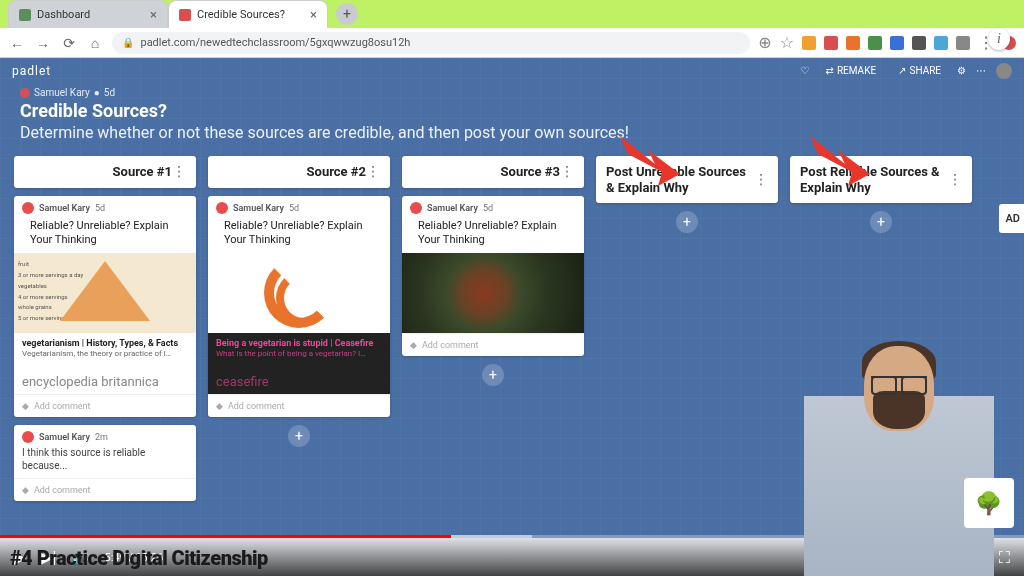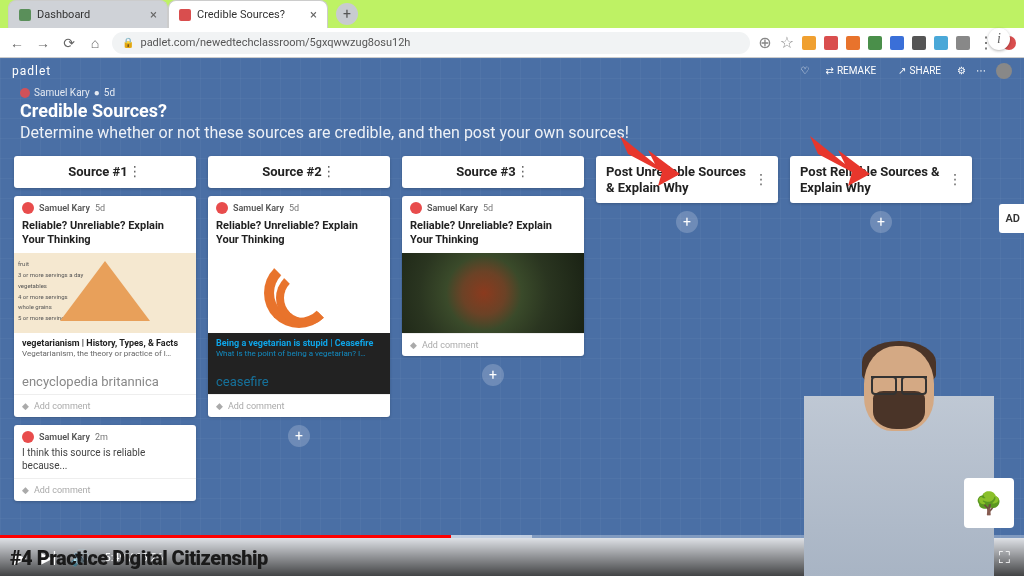--- a/index.html
+++ b/index.html
@@ -21,37 +21,37 @@
 .padlet-header{display:flex;align-items:center;padding:4px 12px;color:#fff;font-size:11px}
 .padlet-logo{font-size:12px;letter-spacing:1px}
 .header-right{margin-left:auto;display:flex;gap:10px;align-items:center;font-size:10px}
 .header-btn{display:flex;align-items:center;gap:3px;padding:3px 6px}
 .board-meta{padding:4px 20px 8px;color:#fff}
 .board-author{font-size:10px;opacity:.85;display:flex;align-items:center;gap:4px}
 .board-title{font-size:18px;font-weight:700;margin:2px 0}
 .board-subtitle{font-size:16px;opacity:.9}
 .columns{display:flex;gap:12px;padding:6px 14px;align-items:flex-start}
 .column{width:182px;display:flex;flex-direction:column;gap:8px}
-.col-header{background:#fff;border-radius:3px;padding:8px 10px;display:flex;align-items:center;justify-content:center;box-shadow:0 1px 3px rgba(0,0,0,.2)}
+.col-header{background:#fff;border-radius:3px;padding:8px 10px;display:flex;align-items:center;justify-content:flex-end;box-shadow:0 1px 3px rgba(0,0,0,.2)}
 .col-title{font-size:13px;font-weight:700;color:#222;line-height:1.2}
 .more-dots{color:#666;font-size:14px;line-height:0.5}
 .card{background:#fff;border-radius:3px;box-shadow:0 1px 3px rgba(0,0,0,.2);overflow:hidden}
 .card-header{display:flex;align-items:center;gap:5px;padding:6px 8px 3px;font-size:9px;color:#777}
 .card-author{font-weight:600;color:#555}
 .author-avatar{width:12px;height:12px;border-radius:50%;background:#e84c4c}
-.card-title{padding:2px 8px 6px;font-size:11px;font-weight:700;color:#222;line-height:1.3}
+.card-title{padding:2px 16px 6px;font-size:11px;font-weight:400;color:#222;line-height:1.3}
 .card-body{padding:0 8px 6px;font-size:10px;color:#444;line-height:1.3}
 .card-image{width:100%;height:80px;background:#f5e8d0;position:relative}
 .pyramid{position:absolute;left:50%;top:8px;transform:translateX(-50%);width:0;height:0;border-left:45px solid transparent;border-right:45px solid transparent;border-bottom:60px solid #e8a05a}
 .food-labels{position:absolute;left:4px;top:6px;font-size:6px;color:#555;line-height:1.8}
 .orange-swirl{width:100%;height:80px;background:#fff;display:flex;align-items:center;justify-content:center}
 .swirl{width:70px;height:70px;border:10px solid #e8732c;border-radius:50%;border-top-color:transparent;border-right-color:transparent;position:relative}
 .swirl::after{content:"";position:absolute;width:40px;height:40px;border:8px solid #e8732c;border-radius:50%;border-top-color:transparent;border-right-color:transparent;top:2px;left:2px}
 .salad-img{width:100%;height:80px;background:radial-gradient(circle at 45% 50%,#8b3a1e 0%,#6b4226 20%,#3a4a2a 35%,#2a3520 60%,#1a2214 100%)}
-.card-caption{background:#222;color:#0ea5e9;padding:5px 8px}
+.card-caption{background:#222;color:#ec4899;padding:5px 8px}
 .cap-title{font-size:9px;font-weight:700}
 .cap-sub{font-size:8px;opacity:.8;margin-top:1px}
 .cap-source{font-size:13px;opacity:.6;margin-top:16px}
 .card-caption.light{background:#fff;color:#222}
 .card-caption.light .cap-sub{color:#666;opacity:1}
 .card-caption.light .cap-source{color:#888;opacity:1}
 .add-comment{display:flex;align-items:center;gap:5px;padding:6px 8px;font-size:9px;color:#aaa;border-top:1px solid #eee}
 .add-btn{width:22px;height:22px;border-radius:50%;background:rgba(255,255,255,.2);color:#fff;display:flex;align-items:center;justify-content:center;font-size:14px;margin:0 auto}
 .add-col-btn{background:#fff;border-radius:3px;padding:8px 6px;font-size:11px;font-weight:600;color:#333;position:absolute;right:-2px;top:146px}
 .arrow{position:absolute;width:60px;height:50px}

